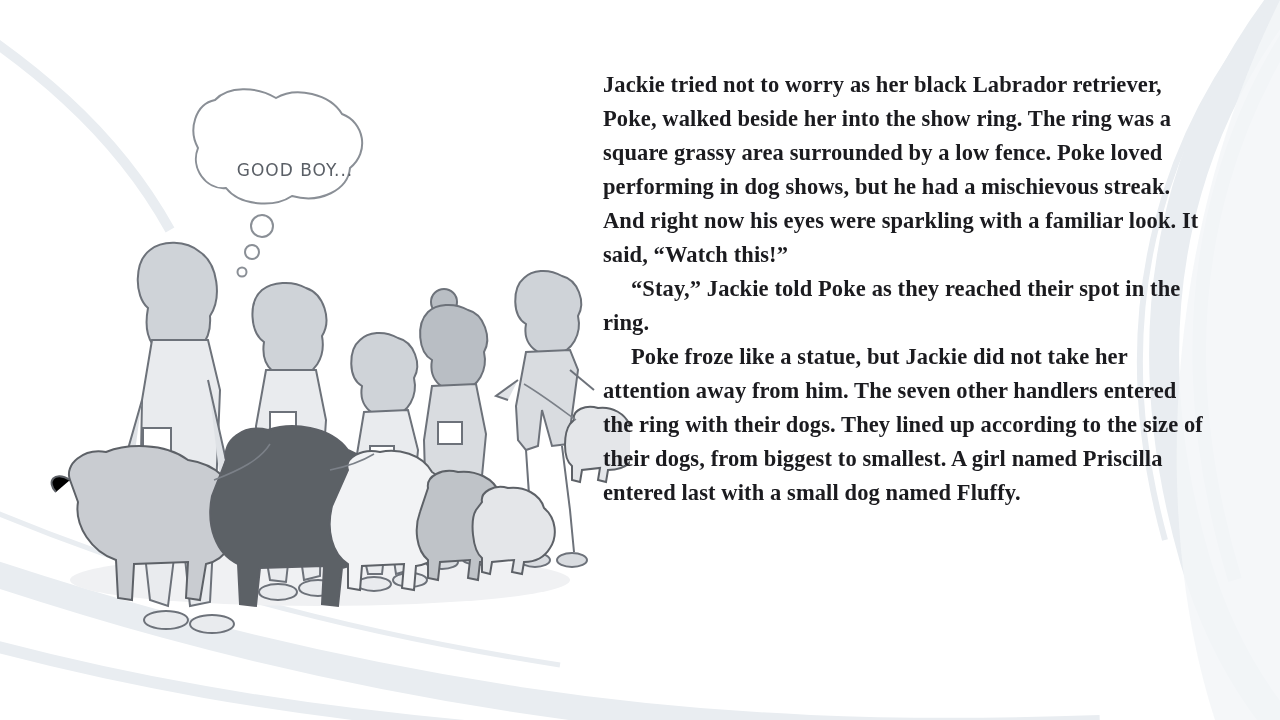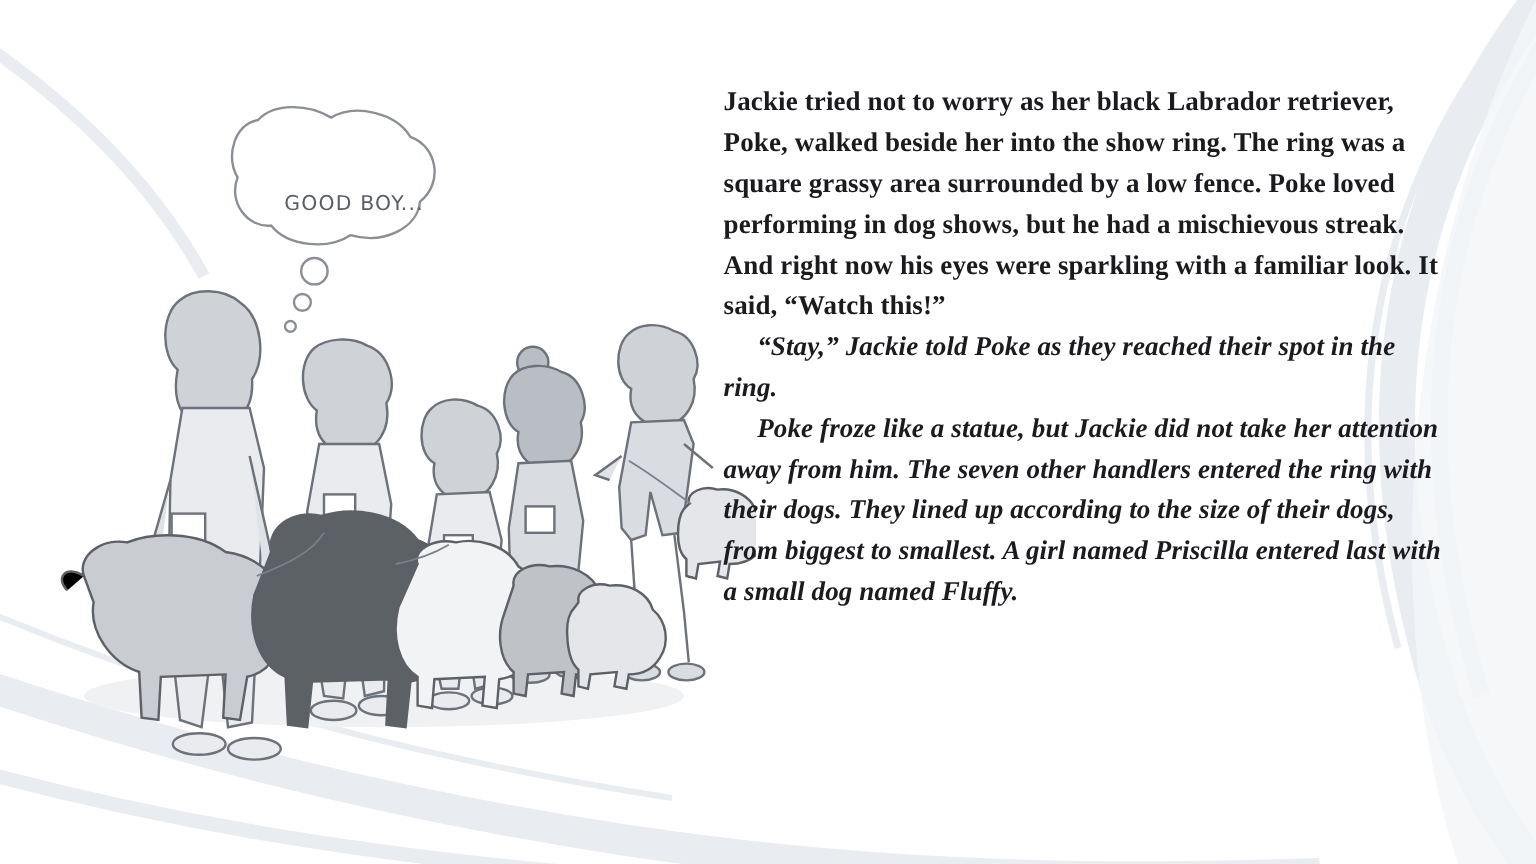--- a/index.html
+++ b/index.html
@@ -83,21 +83,20 @@
     font-size: 22.5px;
     line-height: 34px;
     color: #1b1b1f;
     letter-spacing: 0.1px;
   }
   .story p {
     margin: 0;
   }
   .story p.indent {
     text-indent: 28px;
-    font-style: italic;
   }
 </style>
 </head>
 <body>
 
 <div class="page">
 
   <div class="swoosh-layer">
     <svg width="1280" height="720" viewBox="0 0 1280 720" xmlns="http://www.w3.org/2000/svg">
       <defs>

